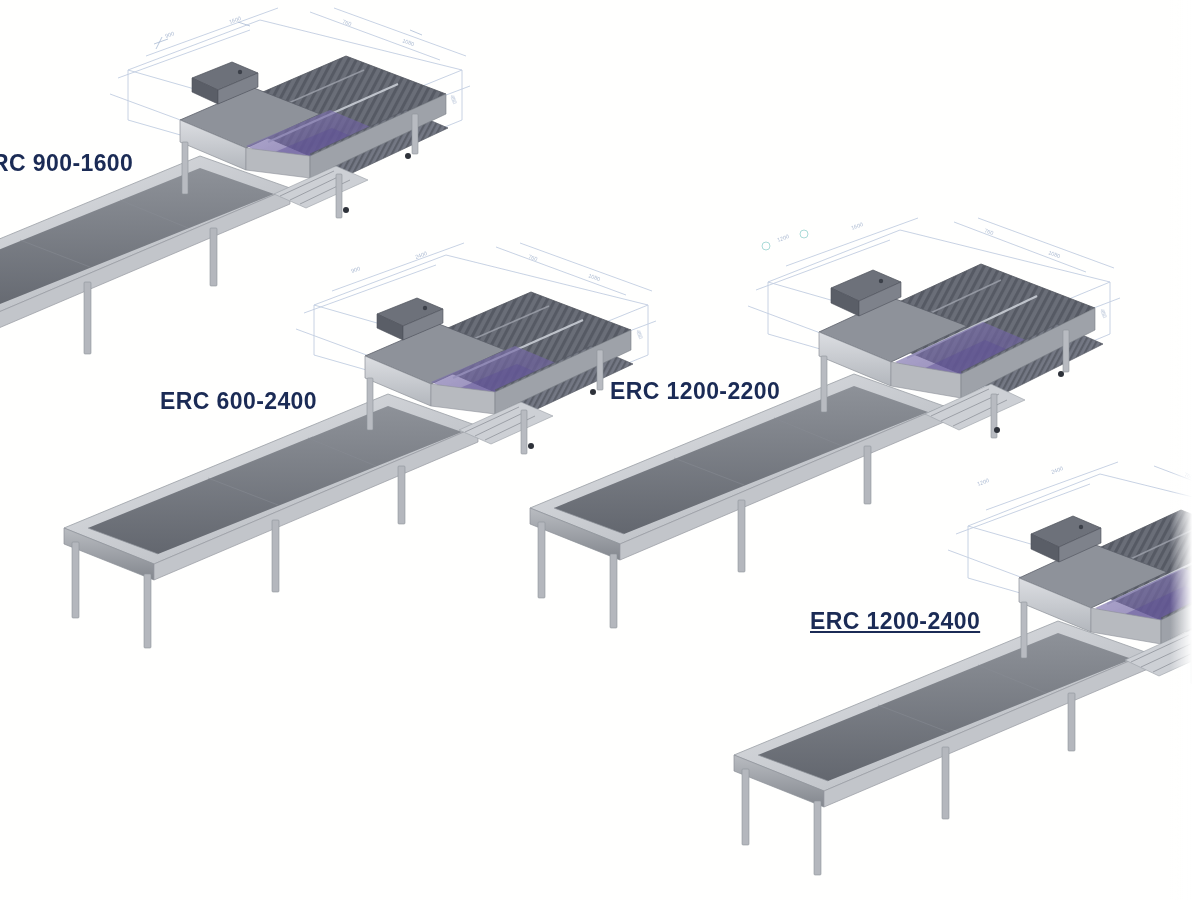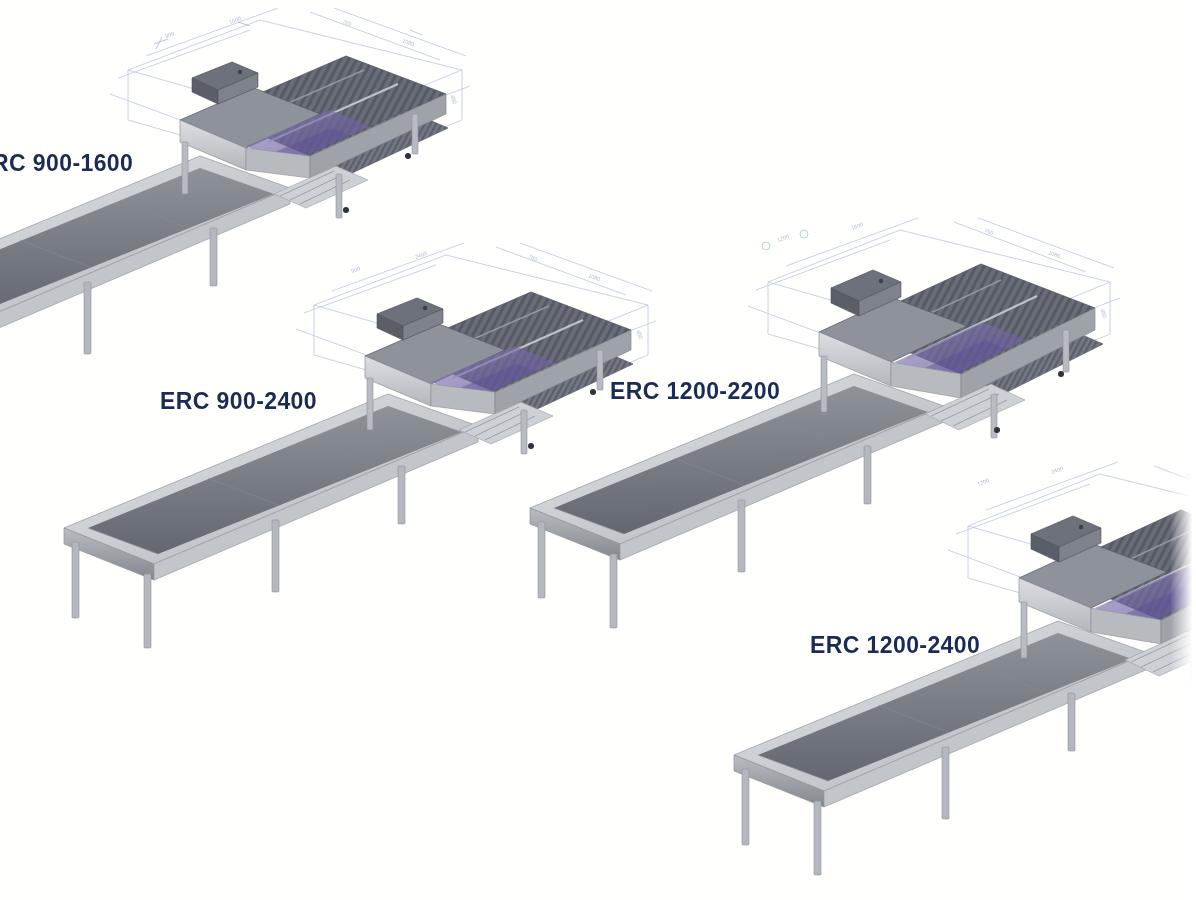--- a/index.html
+++ b/index.html
@@ -253,21 +253,21 @@
         <g fill="#b8bbc1" stroke="#8f939a" stroke-width="0.6">
           <rect x="32" y="100" width="6" height="52" rx="1"></rect>
           <rect x="186" y="132" width="6" height="44" rx="1"></rect>
           <rect x="262" y="72" width="6" height="40" rx="1"></rect>
         </g>
         <circle cx="258" cy="114" r="3" fill="#2e323a"></circle>
         <circle cx="196" cy="168" r="3" fill="#2e323a"></circle>
       </svg>
     </div>
 
-    <div class="model-label" style="left:160px;top:388px;font-size:23px;">ERC 900-2400</div>
+    <div class="model-label" style="left:160px;top:388px;font-size:23px;">ERC 600-2400</div>
   </div>
 
   <div class="unit" style="left:0;top:0;">
 
     <div class="dimdraw" style="left:748px;top:216px;">
       <svg width="380" height="220" viewBox="0 0 380 220">
         <g stroke="#b9c6dc" stroke-width="0.9" fill="none" opacity="0.92">
           <path d="M20,66 L152,14 L362,66 L362,118 L222,176 L20,118 Z"></path>
           <path d="M20,66 L222,124 L362,66"></path>
           <path d="M222,124 L222,176"></path>
@@ -402,17 +402,17 @@
         <g fill="#b8bbc1" stroke="#8f939a" stroke-width="0.6">
           <rect x="26" y="110" width="6" height="56" rx="1"></rect>
           <rect x="196" y="148" width="6" height="44" rx="1"></rect>
           <rect x="268" y="84" width="6" height="42" rx="1"></rect>
         </g>
         <circle cx="266" cy="128" r="3" fill="#2e323a"></circle>
         <circle cx="202" cy="184" r="3" fill="#2e323a"></circle>
       </svg>
     </div>
 
-    <div class="model-label" style="left:810px;top:632px;font-size:23px;">ERC 1200-2400</div>
+    <div class="model-label" style="left:810px;top:608px;font-size:23px;text-decoration:underline;">ERC 1200-2400</div>
   </div>
 
   <div class="fade-right"></div>
 </div>
 
 </body></html>

